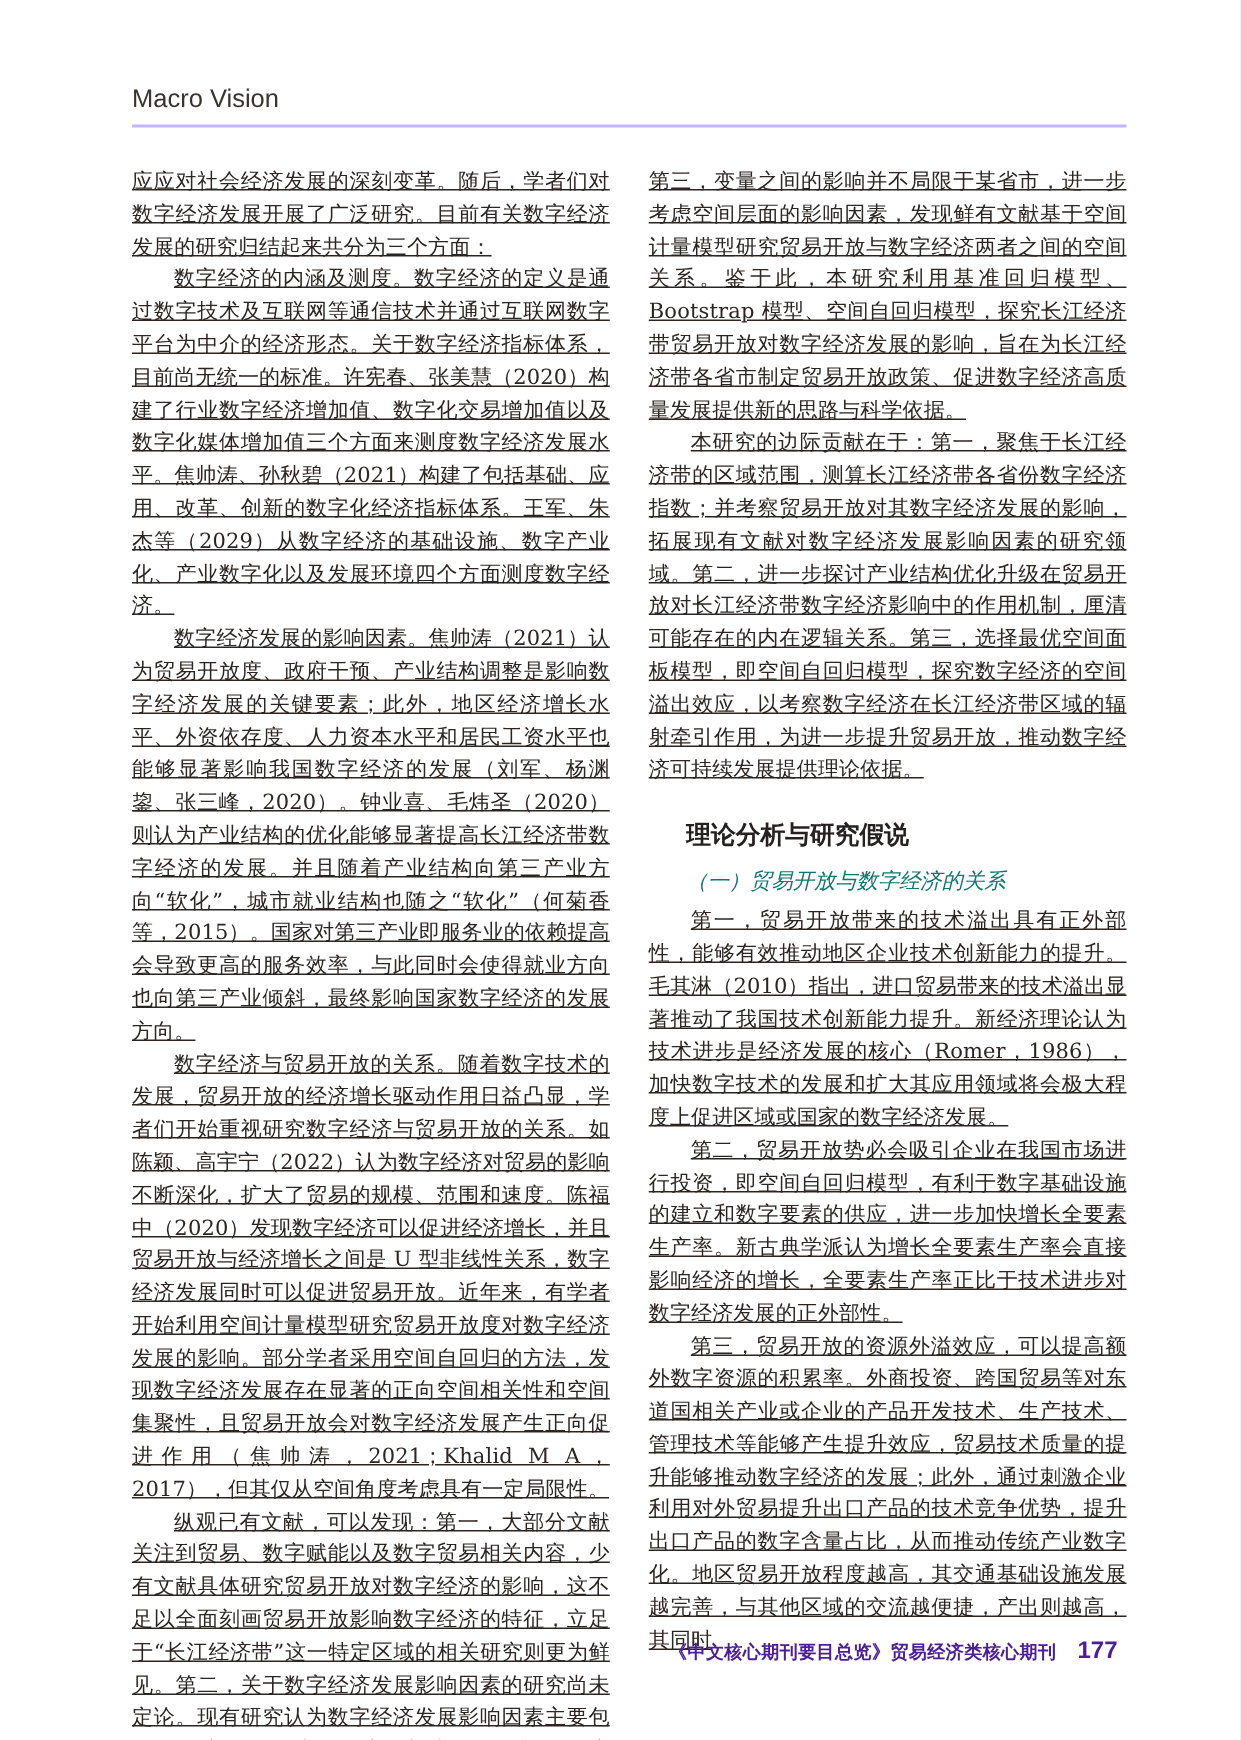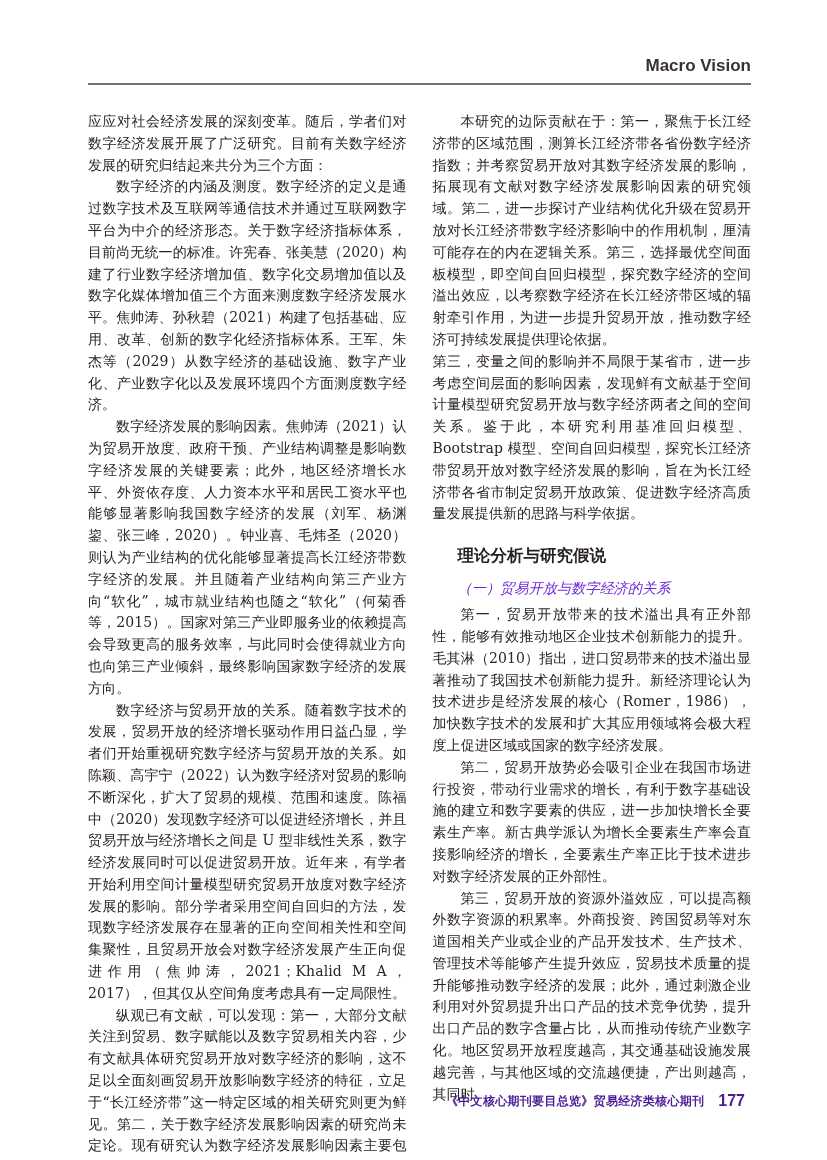--- a/index.html
+++ b/index.html
@@ -10,62 +10,61 @@
     background: #ffffff;
     overflow: hidden;
     font-family: "DejaVu Serif", "Liberation Serif", serif;
     color: #2b2421;
   }
   .page-inner {
     padding: 0 76px 0 88px;
   }
   .header {
     margin-top: 56px;
-    text-align: right;
     font-family: "Liberation Sans", "DejaVu Sans", sans-serif;
     font-size: 17px;
     color: #3a322e;
     padding-bottom: 7px;
-    border-bottom: 2px solid #737373;
-    font-weight: bold;
+    border-bottom: 2px solid #c4b5fd;
   }
   .columns {
     display: flex;
     gap: 26px;
     margin-top: 26px;
   }
   .col {
     flex: 1 1 0;
     min-width: 0;
   }
   .para {
     font-size: 14px;
     line-height: 21.8px;
     text-align: justify;
     text-justify: inter-ideograph;
     margin: 0;
     letter-spacing: 0.1px;
+    text-decoration: underline;
   }
   .para.indent { text-indent: 2em; }
   .section-heading {
-    font-family: Liberation Mono, monospace;
+    font-family: Liberation Serif, serif;
     font-weight: bold;
     font-size: 16.5px;
     color: #262120;
     padding-left: 25px;
     margin: 20px 0 7px 0;
     line-height: 24px;
   }
   .subsection-heading {
     font-style: italic;
     font-size: 14.2px;
     padding-left: 25px;
     margin: 0 0 3px 0;
     line-height: 25px;
-    color: #6d28d9;
+    color: #0f766e;
   }
   .footer {
     position: absolute;
     top: 1092px;
     right: 82px;
     display: flex;
     align-items: center;
     font-family: Liberation Sans, sans-serif;
     color: #4c1d95;
   }
@@ -94,28 +93,28 @@
 
       <div class="col">
         <p class="para">应应对社会经济发展的深刻变革。随后，学者们对数字经济发展开展了广泛研究。目前有关数字经济发展的研究归结起来共分为三个方面：</p>
         <p class="para indent">数字经济的内涵及测度。数字经济的定义是通过数字技术及互联网等通信技术并通过互联网数字平台为中介的经济形态。关于数字经济指标体系，目前尚无统一的标准。许宪春、张美慧（2020）构建了行业数字经济增加值、数字化交易增加值以及数字化媒体增加值三个方面来测度数字经济发展水平。焦帅涛、孙秋碧（2021）构建了包括基础、应用、改革、创新的数字化经济指标体系。王军、朱杰等（2029）从数字经济的基础设施、数字产业化、产业数字化以及发展环境四个方面测度数字经济。</p>
         <p class="para indent">数字经济发展的影响因素。焦帅涛（2021）认为贸易开放度、政府干预、产业结构调整是影响数字经济发展的关键要素；此外，地区经济增长水平、外资依存度、人力资本水平和居民工资水平也能够显著影响我国数字经济的发展（刘军、杨渊鋆、张三峰，2020）。钟业喜、毛炜圣（2020）则认为产业结构的优化能够显著提高长江经济带数字经济的发展。并且随着产业结构向第三产业方向“软化”，城市就业结构也随之“软化”（何菊香等，2015）。国家对第三产业即服务业的依赖提高会导致更高的服务效率，与此同时会使得就业方向也向第三产业倾斜，最终影响国家数字经济的发展方向。</p>
         <p class="para indent">数字经济与贸易开放的关系。随着数字技术的发展，贸易开放的经济增长驱动作用日益凸显，学者们开始重视研究数字经济与贸易开放的关系。如陈颖、高宇宁（2022）认为数字经济对贸易的影响不断深化，扩大了贸易的规模、范围和速度。陈福中（2020）发现数字经济可以促进经济增长，并且贸易开放与经济增长之间是 U 型非线性关系，数字经济发展同时可以促进贸易开放。近年来，有学者开始利用空间计量模型研究贸易开放度对数字经济发展的影响。部分学者采用空间自回归的方法，发现数字经济发展存在显著的正向空间相关性和空间集聚性，且贸易开放会对数字经济发展产生正向促进作用（焦帅涛，2021；Khalid M A，2017），但其仅从空间角度考虑具有一定局限性。</p>
         <p class="para indent">纵观已有文献，可以发现：第一，大部分文献关注到贸易、数字赋能以及数字贸易相关内容，少有文献具体研究贸易开放对数字经济的影响，这不足以全面刻画贸易开放影响数字经济的特征，立足于“长江经济带”这一特定区域的相关研究则更为鲜见。第二，关于数字经济发展影响因素的研究尚未定论。现有研究认为数字经济发展影响因素主要包括：政府干预、地区经济增长水平、外资依存度等；尚未有文献系统研究贸易开放对数字经济的影响。</p>
       </div>
 
       <div class="col">
+        <p class="para">第三，变量之间的影响并不局限于某省市，进一步考虑空间层面的影响因素，发现鲜有文献基于空间计量模型研究贸易开放与数字经济两者之间的空间关系。鉴于此，本研究利用基准回归模型、Bootstrap 模型、空间自回归模型，探究长江经济带贸易开放对数字经济发展的影响，旨在为长江经济带各省市制定贸易开放政策、促进数字经济高质量发展提供新的思路与科学依据。</p>
         <p class="para indent">本研究的边际贡献在于：第一，聚焦于长江经济带的区域范围，测算长江经济带各省份数字经济指数；并考察贸易开放对其数字经济发展的影响，拓展现有文献对数字经济发展影响因素的研究领域。第二，进一步探讨产业结构优化升级在贸易开放对长江经济带数字经济影响中的作用机制，厘清可能存在的内在逻辑关系。第三，选择最优空间面板模型，即空间自回归模型，探究数字经济的空间溢出效应，以考察数字经济在长江经济带区域的辐射牵引作用，为进一步提升贸易开放，推动数字经济可持续发展提供理论依据。</p>
-        <p class="para">第三，变量之间的影响并不局限于某省市，进一步考虑空间层面的影响因素，发现鲜有文献基于空间计量模型研究贸易开放与数字经济两者之间的空间关系。鉴于此，本研究利用基准回归模型、Bootstrap 模型、空间自回归模型，探究长江经济带贸易开放对数字经济发展的影响，旨在为长江经济带各省市制定贸易开放政策、促进数字经济高质量发展提供新的思路与科学依据。</p>
 
         <div class="section-heading">理论分析与研究假说</div>
         <div class="subsection-heading">（一）贸易开放与数字经济的关系</div>
 
         <p class="para indent">第一，贸易开放带来的技术溢出具有正外部性，能够有效推动地区企业技术创新能力的提升。毛其淋（2010）指出，进口贸易带来的技术溢出显著推动了我国技术创新能力提升。新经济理论认为技术进步是经济发展的核心（Romer，1986），加快数字技术的发展和扩大其应用领域将会极大程度上促进区域或国家的数字经济发展。</p>
-        <p class="para indent">第二，贸易开放势必会吸引企业在我国市场进行投资，带动行业需求的增长，有利于数字基础设施的建立和数字要素的供应，进一步加快增长全要素生产率。新古典学派认为增长全要素生产率会直接影响经济的增长，全要素生产率正比于技术进步对数字经济发展的正外部性。</p>
+        <p class="para indent">第二，贸易开放势必会吸引企业在我国市场进行投资，即空间自回归模型，有利于数字基础设施的建立和数字要素的供应，进一步加快增长全要素生产率。新古典学派认为增长全要素生产率会直接影响经济的增长，全要素生产率正比于技术进步对数字经济发展的正外部性。</p>
         <p class="para indent">第三，贸易开放的资源外溢效应，可以提高额外数字资源的积累率。外商投资、跨国贸易等对东道国相关产业或企业的产品开发技术、生产技术、管理技术等能够产生提升效应，贸易技术质量的提升能够推动数字经济的发展；此外，通过刺激企业利用对外贸易提升出口产品的技术竞争优势，提升出口产品的数字含量占比，从而推动传统产业数字化。地区贸易开放程度越高，其交通基础设施发展越完善，与其他区域的交流越便捷，产出则越高，其同时</p>
       </div>
 
     </div>
   </div>
 
   <div class="footer">
     <span class="footer-note">《中文核心期刊要目总览》贸易经济类核心期刊</span>
     <span class="footer-page">177</span>
   </div>

